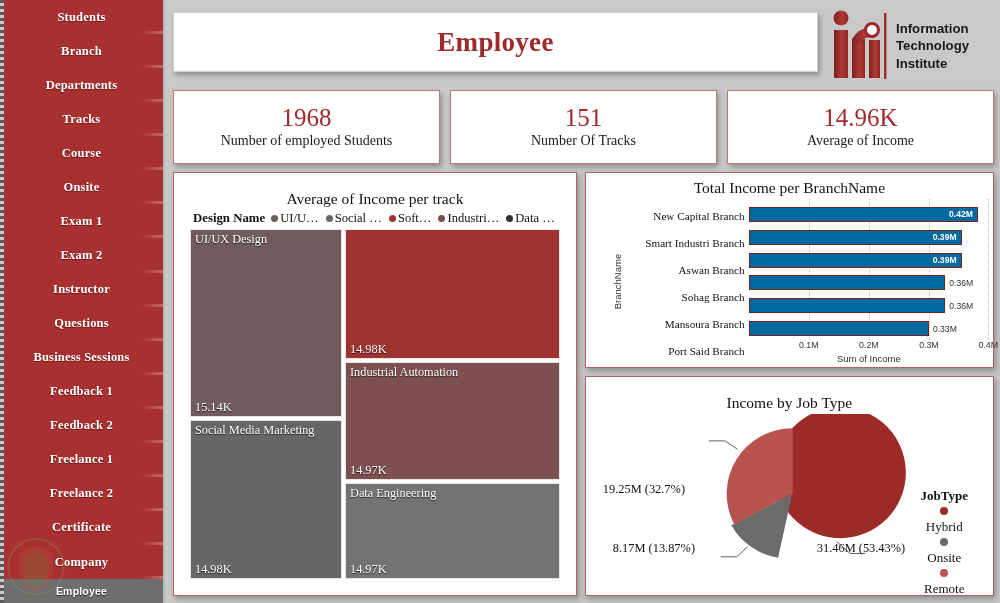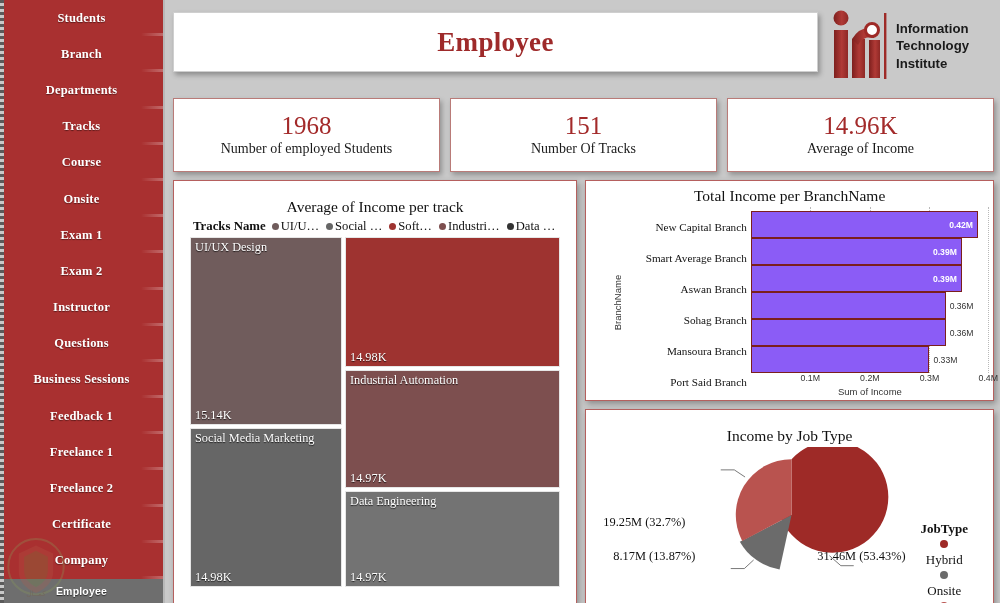--- a/index.html
+++ b/index.html
@@ -117,21 +117,21 @@
     font-size: 13.2px;
     line-height: 1.32;
     color: #1a1a1a;
   }
 
   
   #kpi-row {
     display: flex;
     gap: 10px;
     height: 74px;
-    margin-top: 12px;
+    margin-top: 4px;
   }
   .kpi-card {
     flex: 1 1 0;
     background: #ffffff;
     border: 1px solid #b97b78;
     box-shadow: 2px 3px 5px rgba(0,0,0,.28);
     display: flex;
     flex-direction: column;
     align-items: center;
     justify-content: center;
@@ -221,22 +221,22 @@
   }
   #bar-plotwrap { flex: 1 1 auto; display: flex; flex-direction: column; min-width: 0; }
   #bar-plot { flex: 1 1 auto; position: relative; padding-top: 4px; }
   .gridline {
     position: absolute; top: 0; bottom: 0; width: 1px;
     border-left: 1px dotted #b9b9b9;
   }
   #bar-rows { position: relative; height: 100%; display: flex; flex-direction: column; }
   .bar-row { flex: 1 1 0; display: flex; align-items: center; position: relative; }
   .bar-rect {
-    height: 27px;
-    background: #8b5cf6;
+    height: 15px;
+    background: #0369a1;
     border: 1px solid #7b1f1d;
     position: relative;
   }
   .bar-inlabel {
     position: absolute; right: 4px; top: 50%; transform: translateY(-50%);
     font-family: "Liberation Sans", sans-serif;
     font-size: 8.6px; font-weight: bold; color: #fff;
   }
   .bar-outlabel {
     margin-left: 4px;
@@ -311,20 +311,23 @@
         <span>Instructor</span>
       </div>
     <div class="nav-item">
         <span>Questions</span>
       </div>
     <div class="nav-item">
         <span>Business Sessions</span>
       </div>
     <div class="nav-item">
         <span>Feedback 1</span>
+      </div>
+    <div class="nav-item">
+        <span>Feedback 2</span>
       </div>
     <div class="nav-item">
         <span>Freelance 1</span>
       </div>
     <div class="nav-item">
         <span>Freelance 2</span>
       </div>
     <div class="nav-item">
         <span>Certificate</span>
       </div>
@@ -388,21 +391,21 @@
         <div class="kpi-label">Average of Income</div>
       </div>
     </div>
 
     <div id="content-row">
 
       <div id="left-col">
         <div class="panel" id="treemap-panel">
           <div class="panel-title">Average of Income per track</div>
           <div id="treemap-legend">
-            <span class="legend-caption">Tracks Name</span>
+            <span class="legend-caption">Design Name</span>
             <span class="legend-entry">
               <i class="legend-dot" style="background:#705c5c"></i>
               <span>UI/U…</span>
             </span>
             <span class="legend-entry">
               <i class="legend-dot" style="background:#666666"></i>
               <span>Social …</span>
             </span>
             <span class="legend-entry">
               <i class="legend-dot" style="background:#9e3330"></i>
@@ -449,21 +452,21 @@
       <div id="right-col">
 
         <div class="panel" id="bar-panel">
           <div class="panel-title">Total Income per BranchName</div>
           <div id="bar-body">
             <div id="bar-ylabel">
               <span>BranchName</span>
             </div>
             <div id="bar-cats">
               <div class="bar-cat">New Capital Branch</div>
-              <div class="bar-cat">Smart Average Branch</div>
+              <div class="bar-cat">Smart Industri Branch</div>
               <div class="bar-cat">Aswan Branch</div>
               <div class="bar-cat">Sohag Branch</div>
               <div class="bar-cat">Mansoura Branch</div>
               <div class="bar-cat">Port Said Branch</div>
             </div>
             <div id="bar-plotwrap">
               <div id="bar-plot">
                 <div class="gridline" style="left:25%"></div>
                 <div class="gridline" style="left:50%"></div>
                 <div class="gridline" style="left:75%"></div>

